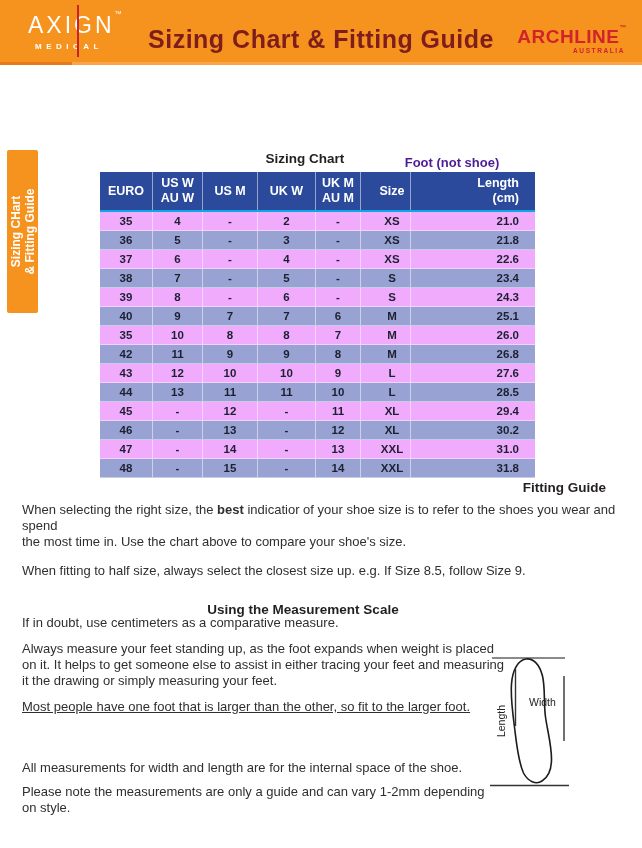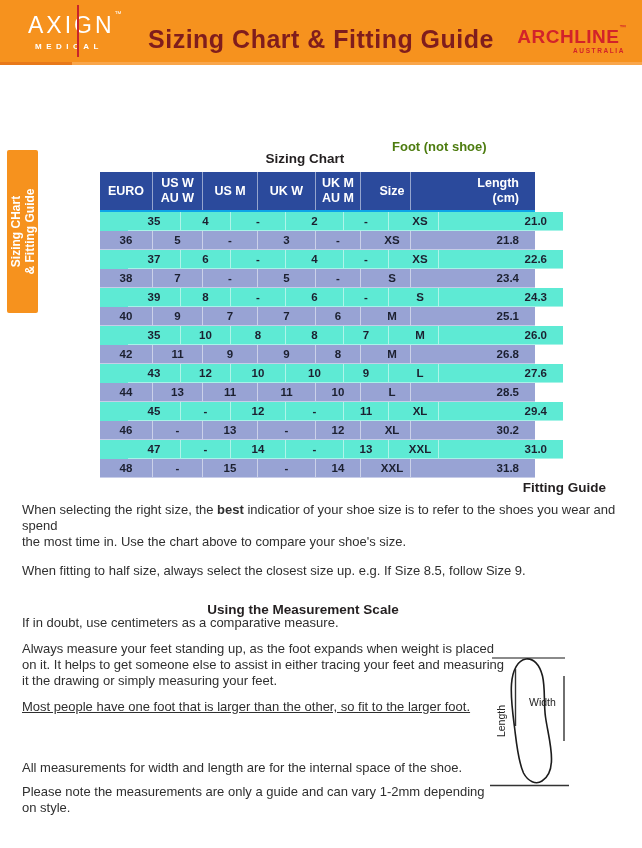--- a/index.html
+++ b/index.html
@@ -27,28 +27,28 @@
   
   .side-tab{position:absolute;left:7px;top:150px;width:31px;height:163px;background:#F6921E;border-radius:2px;}
   .side-tab-inner{position:absolute;left:0;top:163px;width:163px;height:31px;
                   transform-origin:0 0;transform:rotate(-90deg);
                   display:flex;flex-direction:column;justify-content:center;
                   text-align:center;color:#fff;font-weight:bold;font-size:12px;line-height:14px;}
 
   
   .chart-title{position:absolute;left:230px;top:151px;width:150px;text-align:center;
                font-size:13.5px;font-weight:bold;color:#231F20;}
-  .foot-note{position:absolute;left:392px;top:139px;width:120px;text-align:left;
-             font-size:13px;font-weight:bold;color:#4d7c0f;}
+  .foot-note{position:absolute;left:392px;top:155px;width:120px;text-align:center;
+             font-size:13px;font-weight:bold;color:#4c1d95;}
 
   .size-table{position:absolute;left:100px;top:172px;width:435px;}
   .trow{display:flex;width:435px;}
   .thead{height:38px;background:#2B4A9C;border-bottom:2px solid #0ea5e9;}
   .tbody-row{height:19px;}
-  .row-a{background:#5eead4;padding-left:28px;}
+  .row-a{background:#f0abfc;}
   .row-b{background:#98A3D4;}
   .cell{box-sizing:border-box;display:flex;flex-direction:column;align-items:center;justify-content:center;
         border-right:1px solid rgba(255,255,255,.5);border-bottom:1px solid rgba(255,255,255,.45);
         font-size:11.5px;font-weight:bold;color:#1c2030;line-height:13px;}
   .thead .cell{color:#ffffff;font-size:12.5px;line-height:15px;border-bottom:none;}
   .c0{width:53px;} .c1{width:50px;} .c2{width:55px;} .c3{width:58px;} .c4{width:45px;}
   .c5{width:50px;align-items:center;padding-left:13px;}
   .c6{width:124px;align-items:flex-end;padding-right:16px;border-right:none;}
 
   

